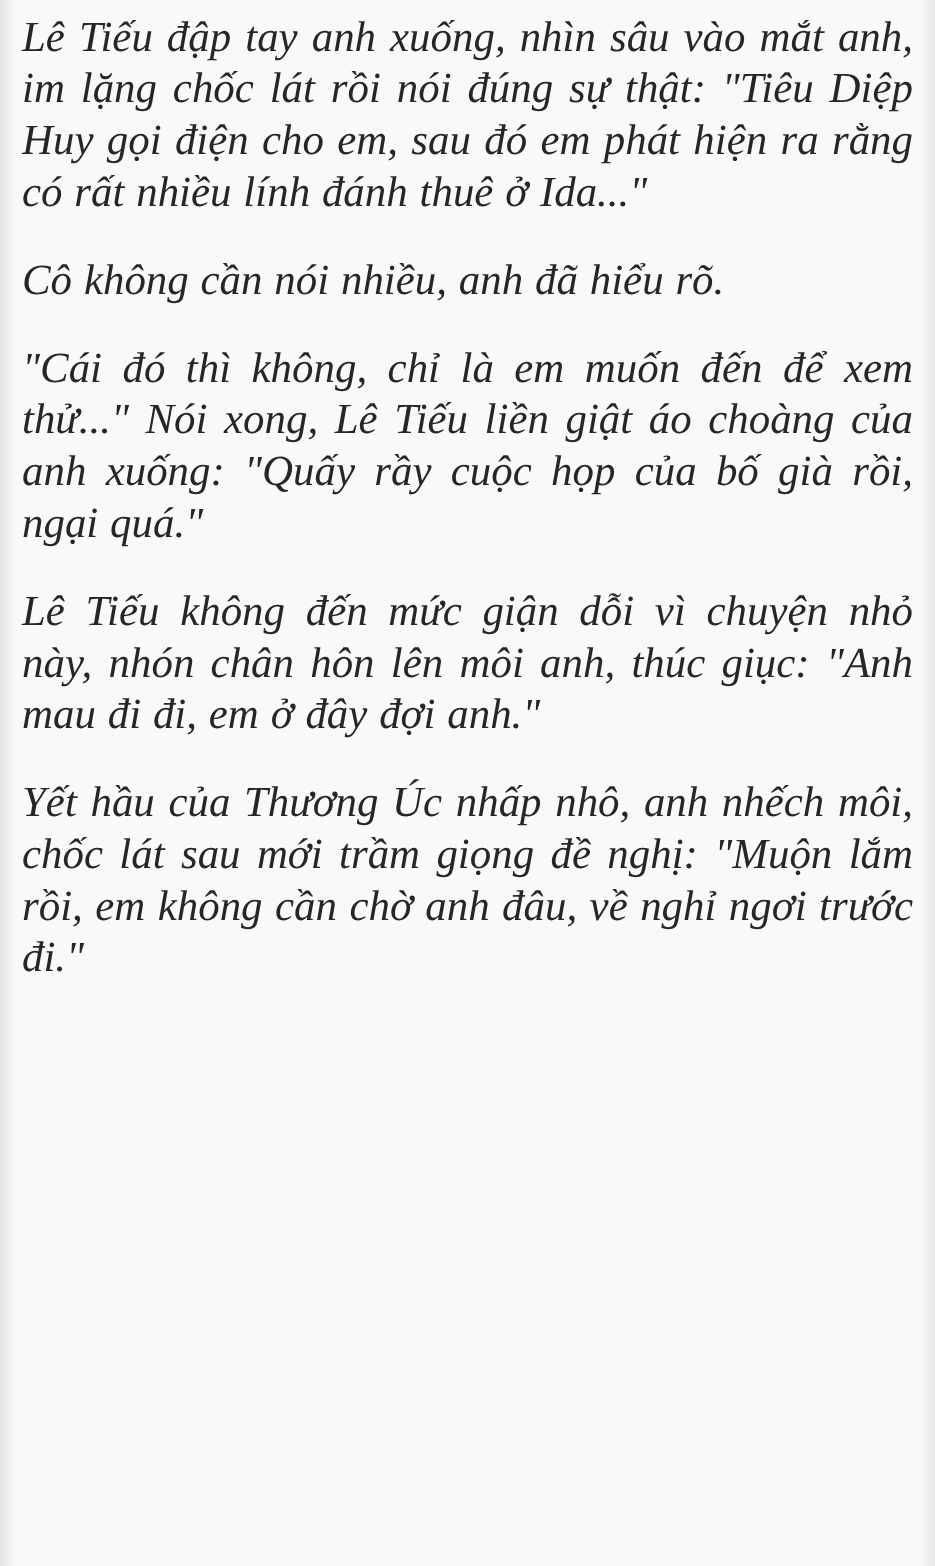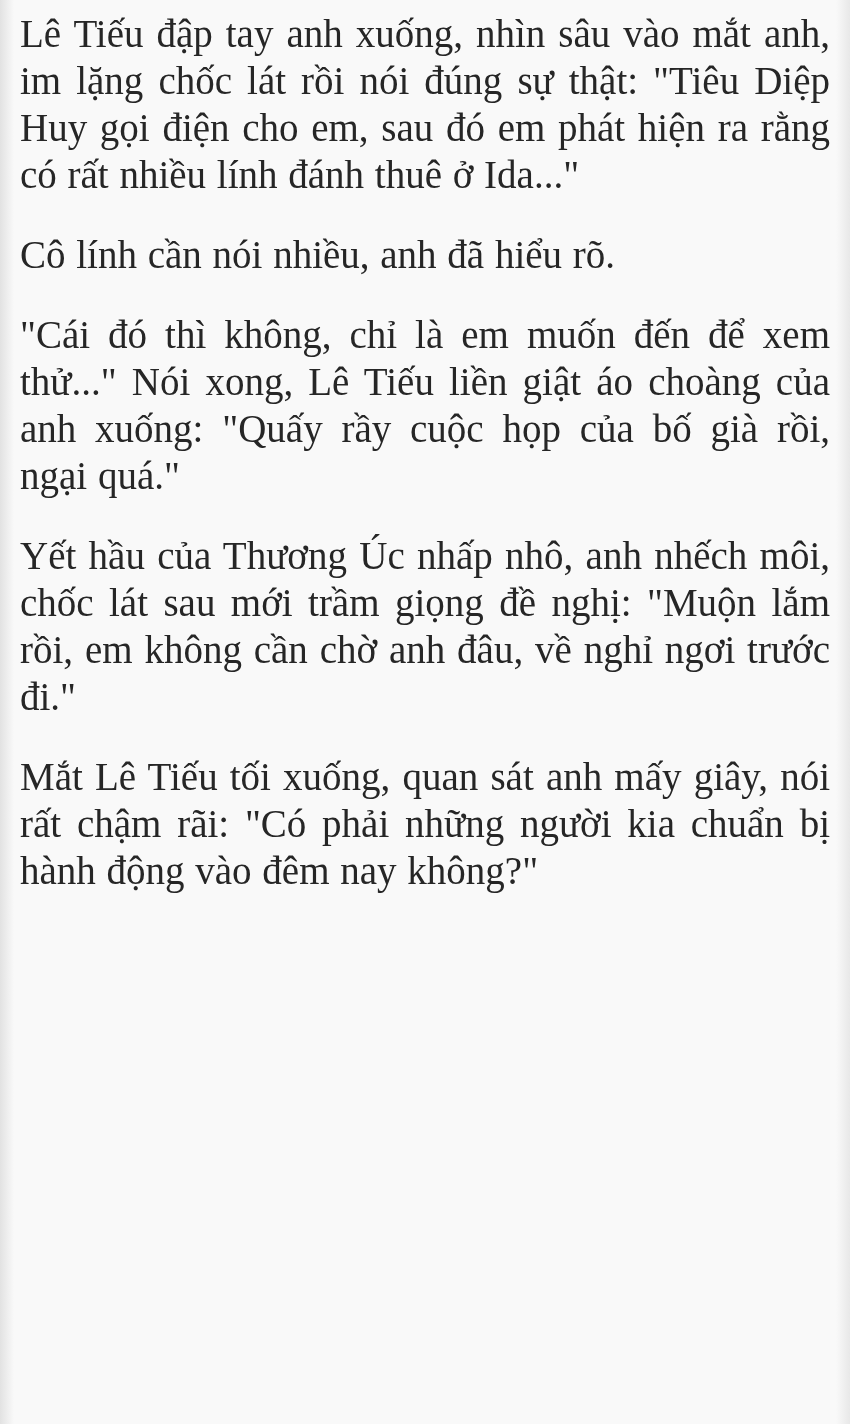--- a/index.html
+++ b/index.html
@@ -32,29 +32,30 @@
   }
 
   .reading-page p {
     font-size: 39px;
     line-height: 47px;
     text-align: justify;
     text-justify: inter-word;
     color: #262626;
     margin: 0 0 33px 0;
     word-spacing: 1px;
+    font-style: italic;
   }
 
   .reading-page p:last-child {
     margin-bottom: 0;
   }
 </style>
 </head>
 <body>
 
 <div class="reading-page" id="reading-page">
 
 <p>Lê Tiếu đập tay anh xuống, nhìn sâu vào mắt anh, im lặng chốc lát rồi nói đúng sự thật: "Tiêu Diệp Huy gọi điện cho em, sau đó em phát hiện ra rằng có rất nhiều lính đánh thuê ở Ida..."</p>
-    <p>Cô lính cần nói nhiều, anh đã hiểu rõ.</p>
+    <p>Cô không cần nói nhiều, anh đã hiểu rõ.</p>
     <p>"Cái đó thì không, chỉ là em muốn đến để xem thử..." Nói xong, Lê Tiếu liền giật áo choàng của anh xuống: "Quấy rầy cuộc họp của bố già rồi, ngại quá."</p>
+    <p>Lê Tiếu không đến mức giận dỗi vì chuyện nhỏ này, nhón chân hôn lên môi anh, thúc giục: "Anh mau đi đi, em ở đây đợi anh."</p>
     <p>Yết hầu của Thương Úc nhấp nhô, anh nhếch môi, chốc lát sau mới trầm giọng đề nghị: "Muộn lắm rồi, em không cần chờ anh đâu, về nghỉ ngơi trước đi."</p>
-    <p>Mắt Lê Tiếu tối xuống, quan sát anh mấy giây, nói rất chậm rãi: "Có phải những người kia chuẩn bị hành động vào đêm nay không?"</p>
   </div>
 
 </body></html>

